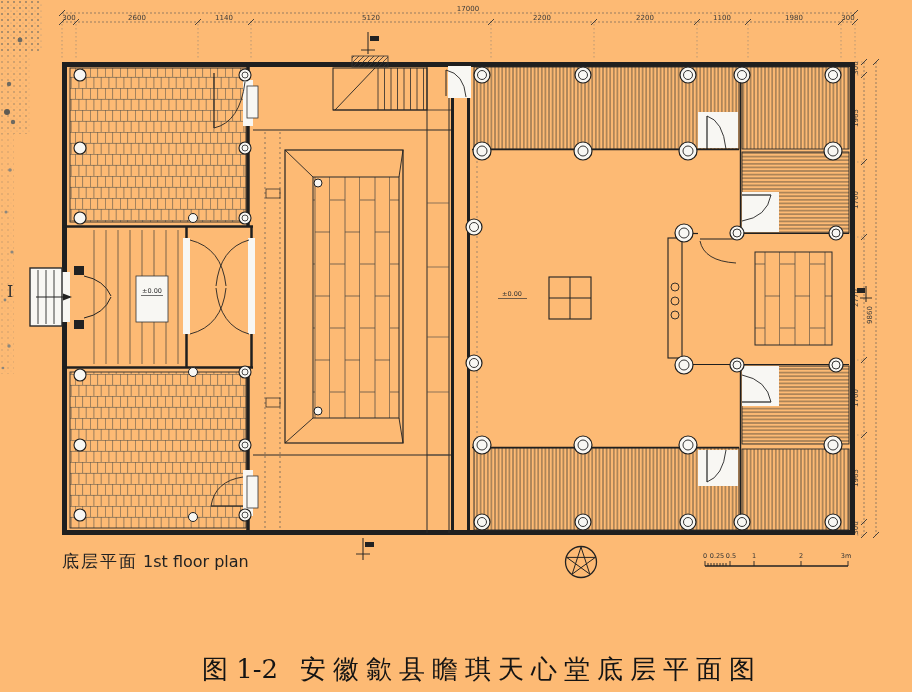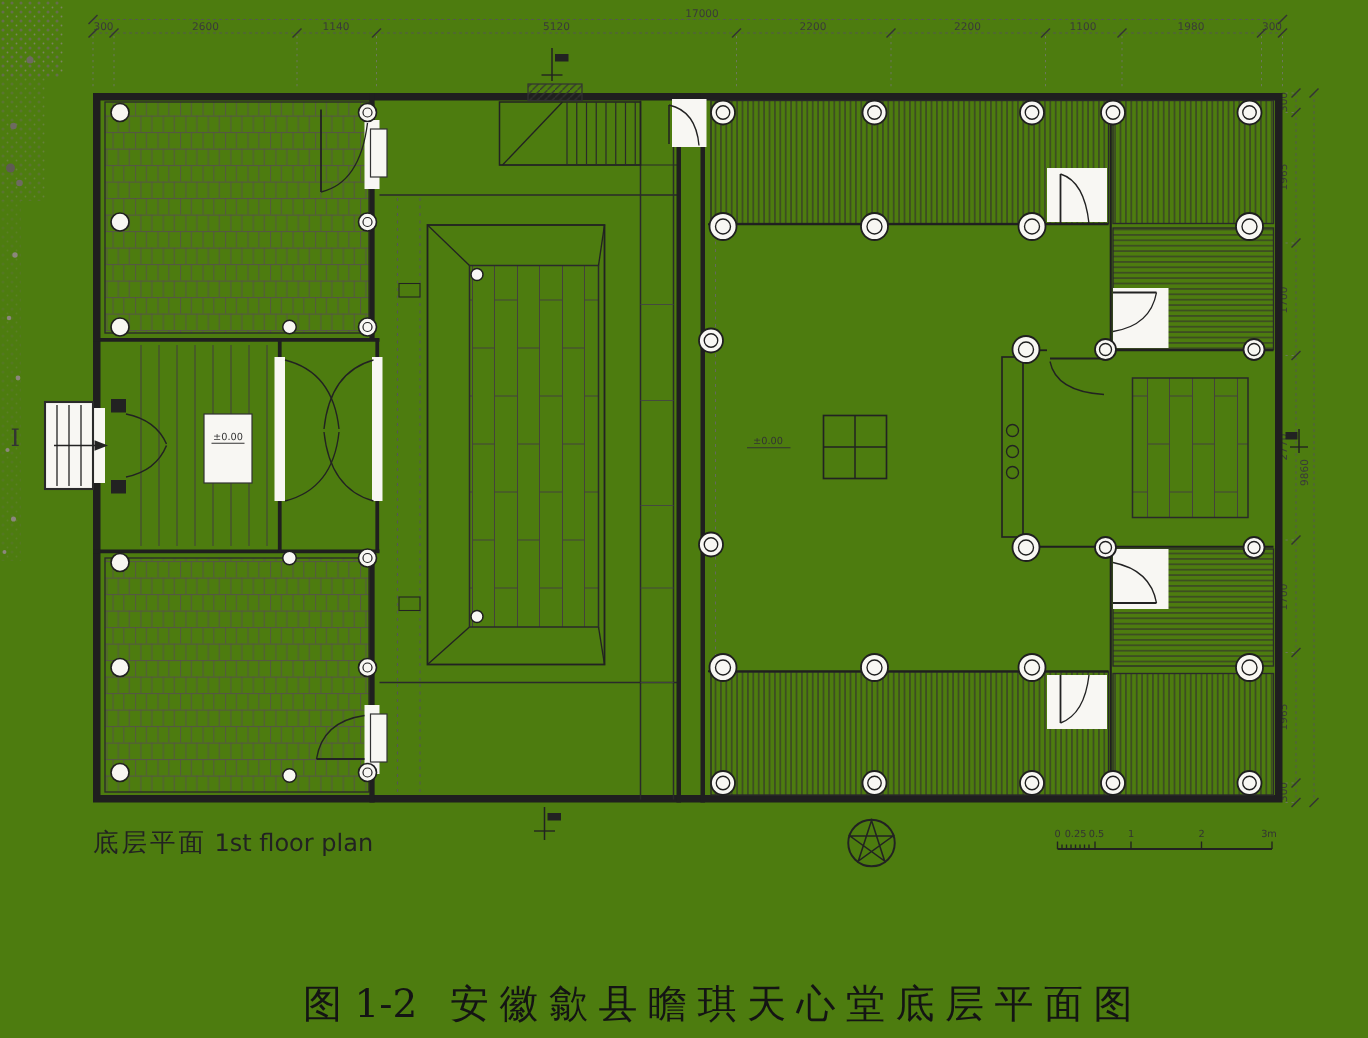--- a/index.html
+++ b/index.html
@@ -1,16 +1,16 @@
 <!DOCTYPE html>
 <html><head>
 <meta charset="utf-8">
 <style>
   html,body{margin:0;padding:0;background:#ffffff;}
-  .page{position:relative;width:912px;height:692px;background:#4d7c0f;overflow:hidden;
+  .page{position:relative;width:912px;height:692px;background:#fdba74;overflow:hidden;
         font-family:"DejaVu Sans",sans-serif;}
   svg{display:block;}
   .ink{stroke:#222;fill:none;}
   .t-dim{font-family:"DejaVu Sans",sans-serif;font-size:7px;fill:#3a3a3a;}
   .t-elev{font-family:"DejaVu Sans",sans-serif;font-size:6.5px;fill:#333;}
   .t-scale{font-family:"DejaVu Sans",sans-serif;font-size:6.5px;fill:#333;}
   .t-plan-zh{font-family:"DejaVu Sans",sans-serif;font-size:17px;letter-spacing:2px;fill:#222;}
   .t-plan-en{font-family:"DejaVu Sans",sans-serif;font-size:16px;fill:#222;}
   .t-cap{font-family:"DejaVu Serif",serif;font-size:26px;fill:#141414;}
   .t-cap-title{letter-spacing:7px;}

